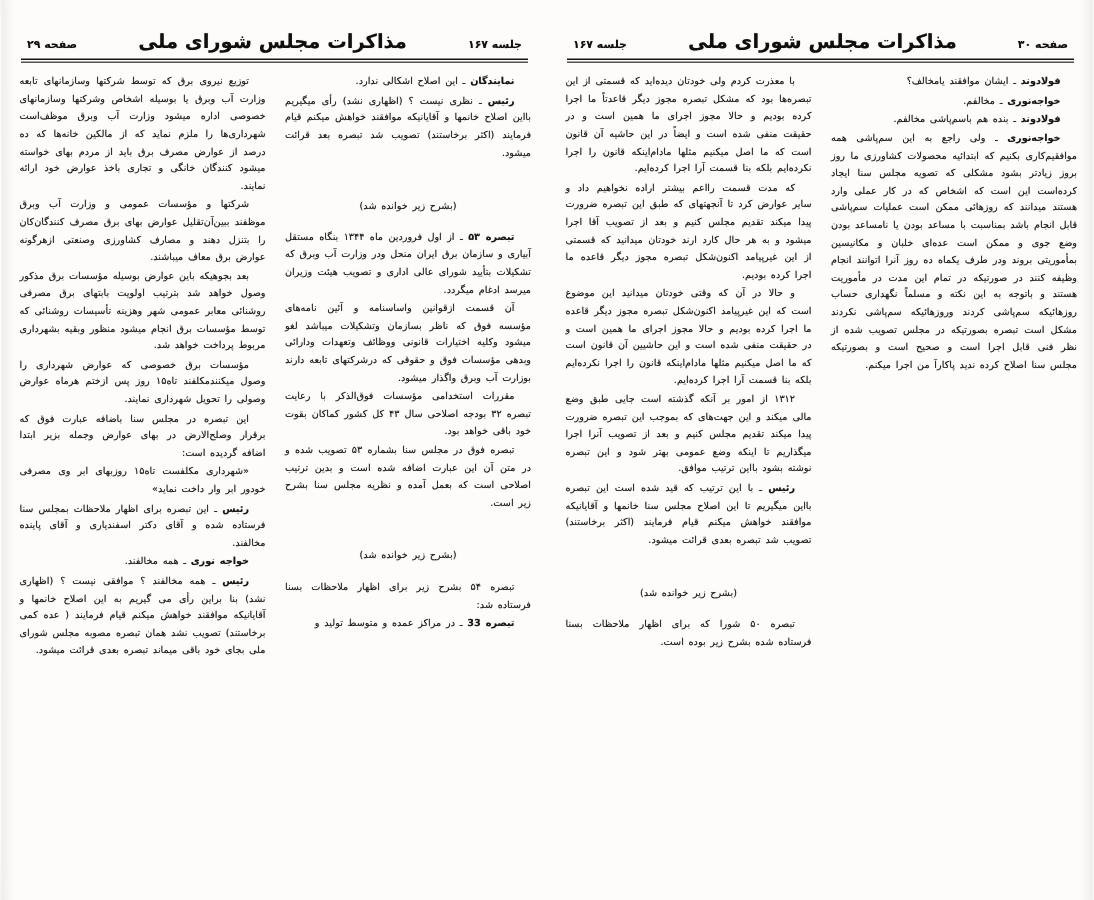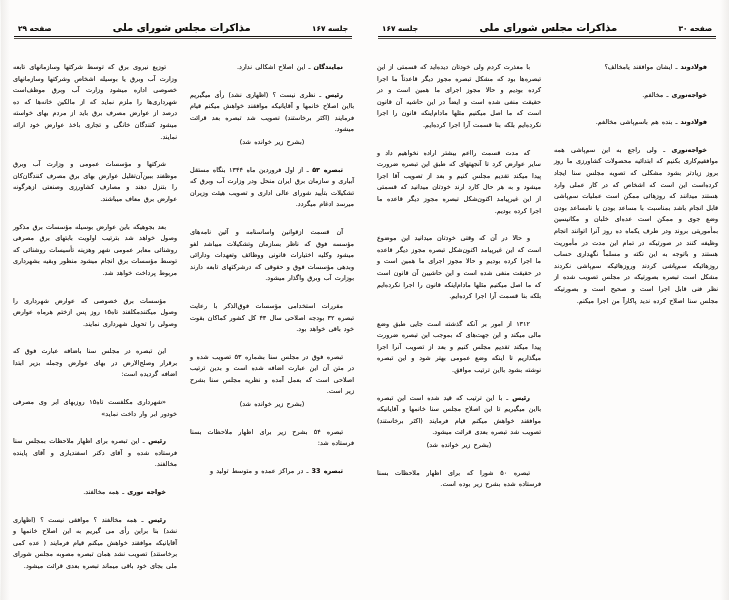--- a/index.html
+++ b/index.html
@@ -74,21 +74,21 @@
     justify-content: space-between;
     font-size: 7.3px;
     font-weight: bold;
     letter-spacing: 0.2px;
     color: #100e0b;
     padding: 0 6px 2px 6px;
     line-height: 1.1;
   }
   .running-head .rh-slot { white-space: nowrap; }
   .running-head .rh-center {
-    font-size: 10px;
+    font-size: 13px;
     letter-spacing: 0.4px;
   }
   .head-rule {
     height: 0;
     border-top: 1.3px solid #171411;
     margin: 1px 2px 0 2px;
   }
   .head-rule.thin {
     border-top: 0.7px solid #3a342c;
     margin-top: 1px;
@@ -114,27 +114,27 @@
     font-size: 6.45px;
     line-height: 11.6px;
     text-align: justify;
     text-align-last: right;
     margin: 0 0 1px 0;
     letter-spacing: 0.1px;
     word-spacing: 1.1px;
     color: #191512;
     -webkit-font-smoothing: none;
   }
-  .para.indent { text-indent: 11px; margin-top: 16px; }
+  .para.indent { text-indent: 11px; }
   .para.center {
     text-align: center;
     text-align-last: center;
     text-indent: 0;
   }
-  .para.gap-before { margin-top: 1px; }
+  .para.gap-before { margin-top: 24px; }
   .para.gap-after  { margin-bottom: 9px; }
 
   .speaker {
     font-weight: bold;
     letter-spacing: 0.1px;
   }
   .clause-num {
     font-weight: bold;
   }
 

